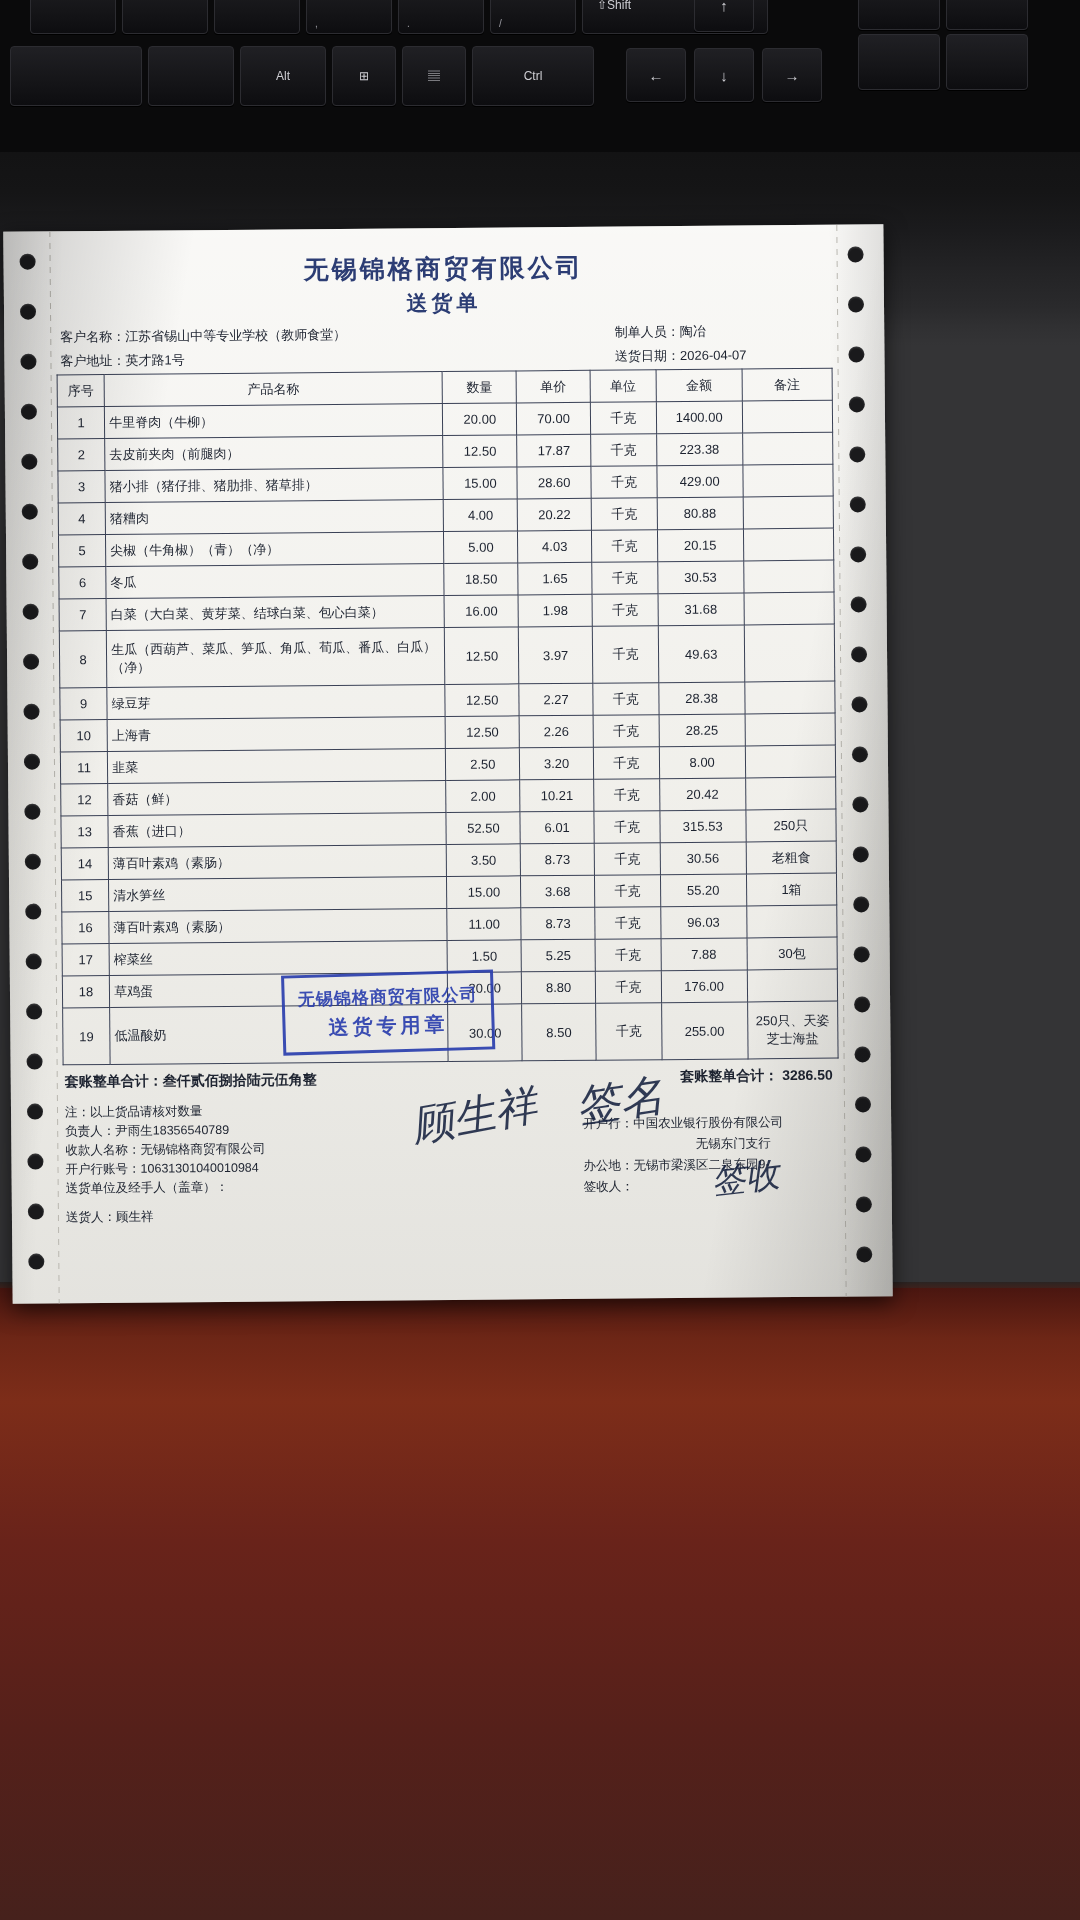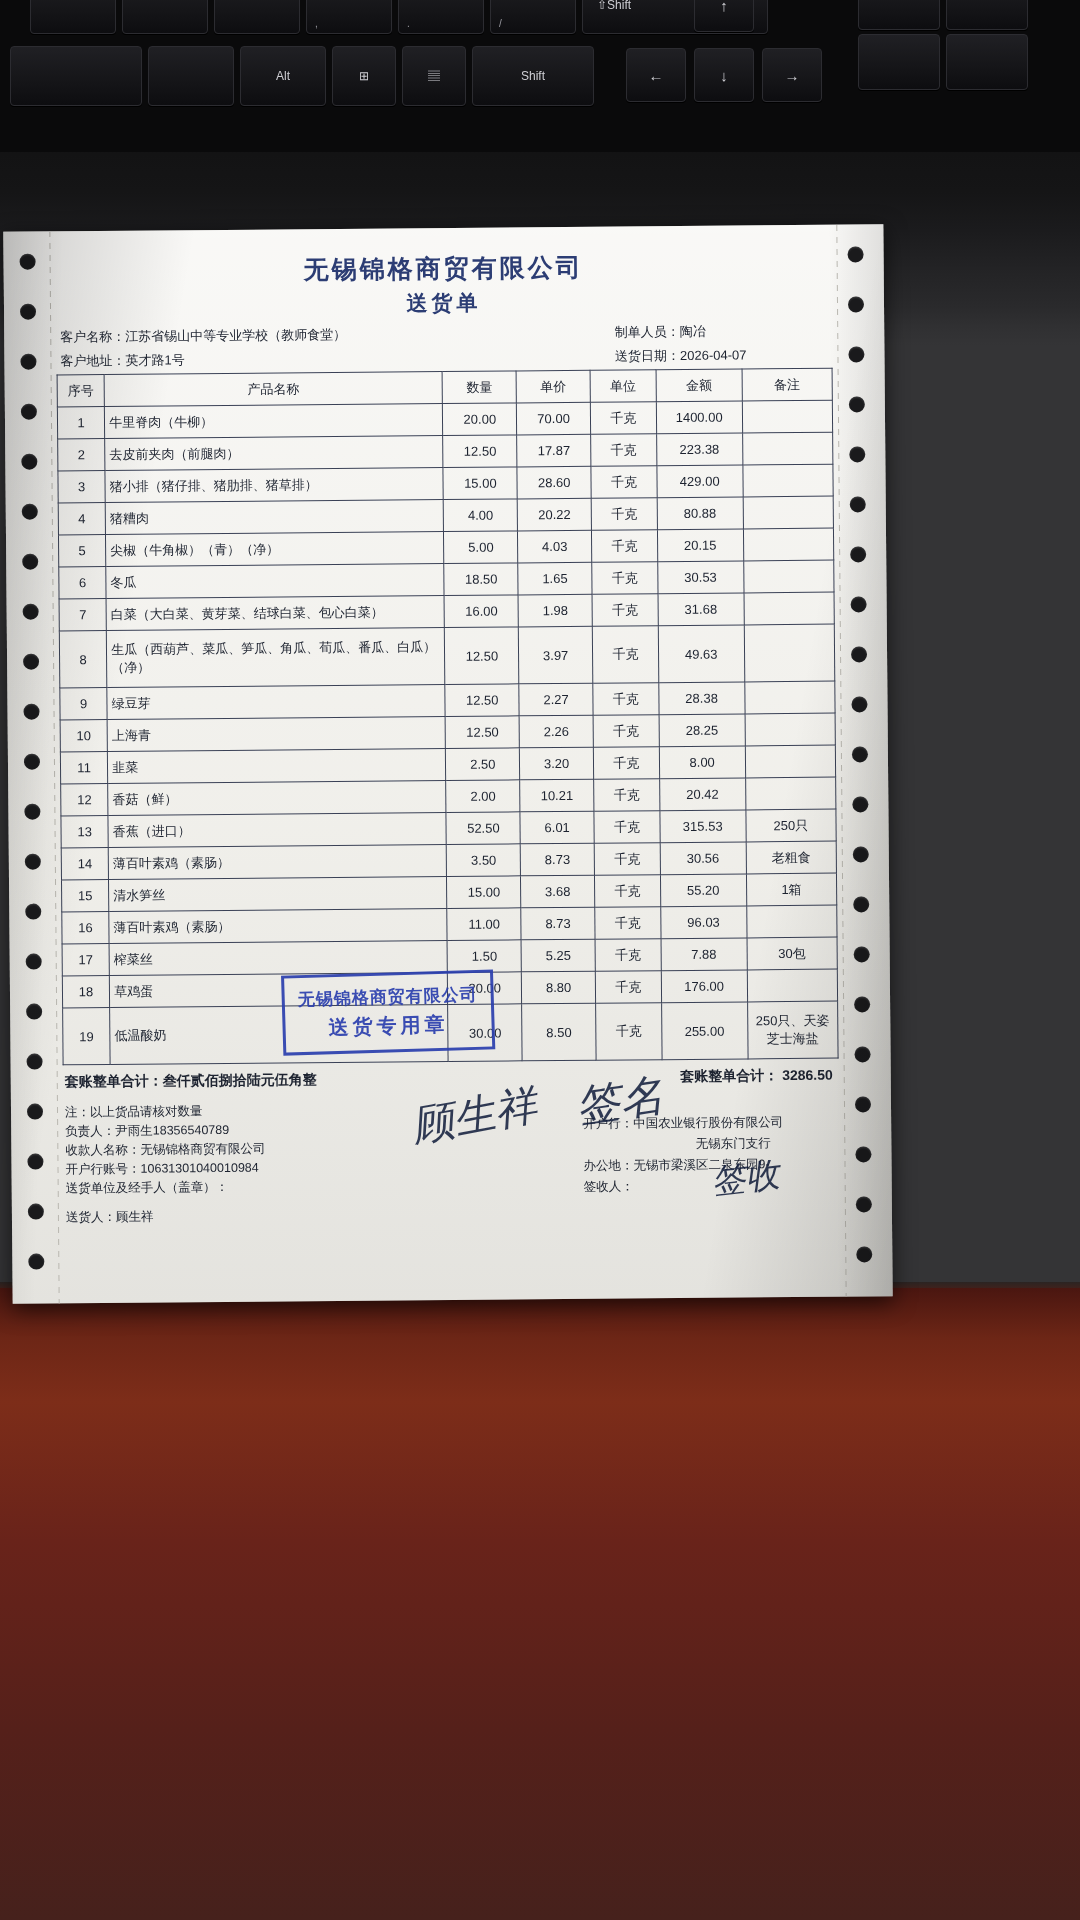--- a/index.html
+++ b/index.html
@@ -260,21 +260,21 @@
     <div class="key small" style="left:240px; top:46px; width:84px; height:58px;">
         <span>Alt</span>
       </div>
     <div class="key small" style="left:332px; top:46px; width:62px; height:58px;">
         <span>⊞</span>
       </div>
     <div class="key small" style="left:402px; top:46px; width:62px; height:58px;">
         <span>▤</span>
       </div>
     <div class="key small" style="left:472px; top:46px; width:120px; height:58px;">
-        <span>Shift</span>
+        <span>Ctrl</span>
       </div>
 
     <div class="key" style="left:694px; top:-22px; width:58px; height:52px;">
         <span>↑</span>
       </div>
     <div class="key" style="left:626px; top:48px; width:58px; height:52px;">
         <span>←</span>
       </div>
     <div class="key" style="left:694px; top:48px; width:58px; height:52px;">
         <span>↓</span>

